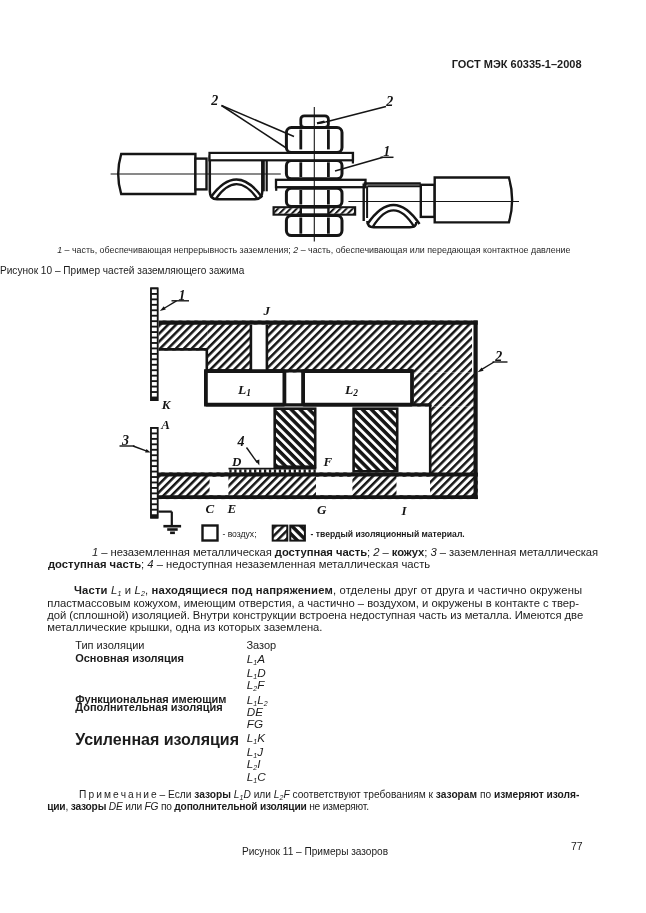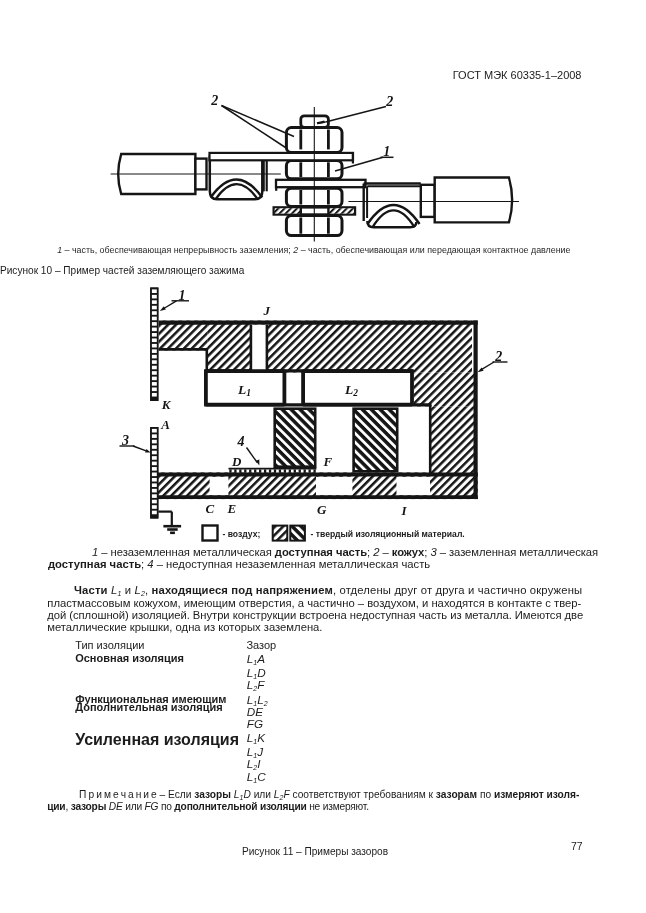--- a/index.html
+++ b/index.html
@@ -1,19 +1,19 @@
 <!DOCTYPE html>
 <html><head><meta charset="utf-8">
 <style>
 html,body{margin:0;padding:0}
 body{width:646px;height:913px;position:relative;background:#fff;font-family:"Liberation Sans",sans-serif;color:#1c1c1c;overflow:hidden}
 .t{position:absolute;white-space:nowrap;font-size:11.25px}
 sub{font-size:7px;vertical-align:baseline;position:relative;top:2.2px}
 </style></head><body>
-<div class="t" style="right:64.5px;top:69px;font-size:11px;font-weight:normal">ГОСТ МЭК 60335-1–2008</div>
+<div class="t" style="right:64.5px;top:58px;font-size:11px;font-weight:bold">ГОСТ МЭК 60335-1–2008</div>
 <svg width="646" height="913" viewBox="0 0 646 913" xmlns="http://www.w3.org/2000/svg" style="position:absolute;left:0;top:0">
 <defs>
 <pattern id="hA" width="5.6" height="5.6" patternUnits="userSpaceOnUse" patternTransform="rotate(-45)">
 <rect width="5.6" height="5.6" fill="#fff"></rect>
         <rect width="5.6" height="2.5" fill="#151515"></rect>
       </pattern>
 <pattern id="hB" width="6.3" height="6.3" patternUnits="userSpaceOnUse" patternTransform="rotate(45)">
 <rect width="6.3" height="6.3" fill="#fff"></rect>
         <rect width="6.3" height="3.5" fill="#151515"></rect>
       </pattern>
@@ -195,21 +195,21 @@
 <text x="238" y="393.5" font-family="Liberation Serif" font-size="13.5" font-style="italic" font-weight="bold" fill="#151515" stroke="none">L<tspan font-size="9.5" dy="2.8">1</tspan></text>
 <text x="345" y="393.5" font-family="Liberation Serif" font-size="13.5" font-style="italic" font-weight="bold" fill="#151515" stroke="none">L<tspan font-size="9.5" dy="2.8">2</tspan></text>
 </svg>
 <div class="t" style="left:57.2px;top:244.8px;font-size:8.9px;color:#2a2a2a"><i>1</i> – часть, обеспечивающая непрерывность заземления; <i>2</i> – часть, обеспечивающая или передающая контактное давление</div>
 <div class="t" style="left:0;width:630px;top:264.9px;font-size:10.1px;">Рисунок 10 – Пример частей заземляющего зажима</div>
 
 <div class="t" id="leg1" style="left:92px;top:546px;letter-spacing:-0.06px"><i>1</i> – незаземленная металлическая <b>доступная часть</b>; <i>2</i> – <b>кожух</b>; <i>3</i> – заземленная металлическая</div>
 <div class="t" style="left:47.9px;top:557.5px"><b>доступная часть</b>; <i>4</i> – недоступная незаземленная металлическая часть</div>
 
 <div class="t" id="p1" style="left:74px;top:584.3px;letter-spacing:0.16px"><b>Части</b> <i>L<sub>1</sub></i> и <i>L<sub>2</sub></i>, <b>находящиеся под напряжением</b>, отделены друг от друга и частично окружены</div>
-<div class="t" id="p2" style="left:47.3px;top:596.5px">пластмассовым кожухом, имеющим отверстия, а частично – воздухом, и находятся в контакте с твер-</div>
+<div class="t" id="p2" style="left:47.3px;top:596.5px">пластмассовым кожухом, имеющим отверстия, а частично – воздухом, и окружены в контакте с твер-</div>
 <div class="t" id="p3" style="left:47.2px;top:608.7px;letter-spacing:-0.045px">дой (сплошной) изоляцией. Внутри конструкции встроена недоступная часть из металла. Имеются две</div>
 <div class="t" style="left:47.2px;top:620.9px">металлические крышки, одна из которых заземлена.</div>
 
 <div class="t" style="left:75.2px;top:639.3px;font-size:11px">Тип изоляции</div>
 <div class="t" style="left:246.4px;top:639.3px;font-size:11px">Зазор</div>
 <div class="t" style="left:75.2px;top:652.3px;font-size:11px;font-weight:bold">Основная изоляция</div>
 <div class="t" style="left:75.2px;top:693.0px;font-size:11px;font-weight:bold">Функциональная имеющим</div>
 <div class="t" style="left:75.2px;top:701px;font-size:11px;font-weight:bold">Дополнительная изоляция</div>
 <div class="t" style="left:75.2px;top:730.8px;font-size:16px;font-weight:bold">Усиленная изоляция</div>
 <div class="t" style="left:246.8px;top:652.3px;font-size:11.7px"><i>L<sub>1</sub>A</i></div>
@@ -219,13 +219,13 @@
 <div class="t" style="left:246.8px;top:704.8px;font-size:11.7px"><i>DE</i></div>
 <div class="t" style="left:246.8px;top:717.2px;font-size:11.7px"><i>FG</i></div>
 <div class="t" style="left:246.8px;top:730.8px;font-size:11.7px"><i>L<sub>1</sub>K</i></div>
 <div class="t" style="left:246.8px;top:744.7px;font-size:11.7px"><i>L<sub>1</sub>J</i></div>
 <div class="t" style="left:246.8px;top:757.0px;font-size:11.7px"><i>L<sub>2</sub>I</i></div>
 <div class="t" style="left:246.8px;top:770.1px;font-size:11.7px"><i>L<sub>1</sub>C</i></div>
 <div class="t" id="n1" style="left:79.1px;top:789px;font-size:10.2px">П р и м е ч а н и е – Если <b>зазоры</b> <i>L<sub>1</sub></i><i>D</i> или <i>L<sub>2</sub></i><i>F</i> соответствуют требованиям к <b>зазорам</b> по <b>измеряют изоля-</b></div>
 <div class="t" style="left:47.2px;top:801px;font-size:10.2px;letter-spacing:-0.2px"><b>ции</b>, <b>зазоры</b> <i>DE</i> или <i>FG</i> по <b>дополнительной изоляции</b> не измеряют.</div>
 <div class="t" style="left:0;width:630px;top:846px;font-size:10.1px;text-align:center">Рисунок 11 – Примеры зазоров</div>
 <div class="t" style="left:571px;top:840.4px;font-size:10.5px">77</div>
-<div class="t" style="left:222.4px;top:528.7px;font-size:8.6px;font-weight:bold">- воздух;</div>
+<div class="t" style="left:222.4px;top:528.7px;font-size:8.6px;font-weight:normal">- воздух;</div>
 <div class="t" style="left:310.6px;top:528.7px;font-size:8.6px;font-weight:bold">- твердый изоляционный материал.</div>
 </body></html>

